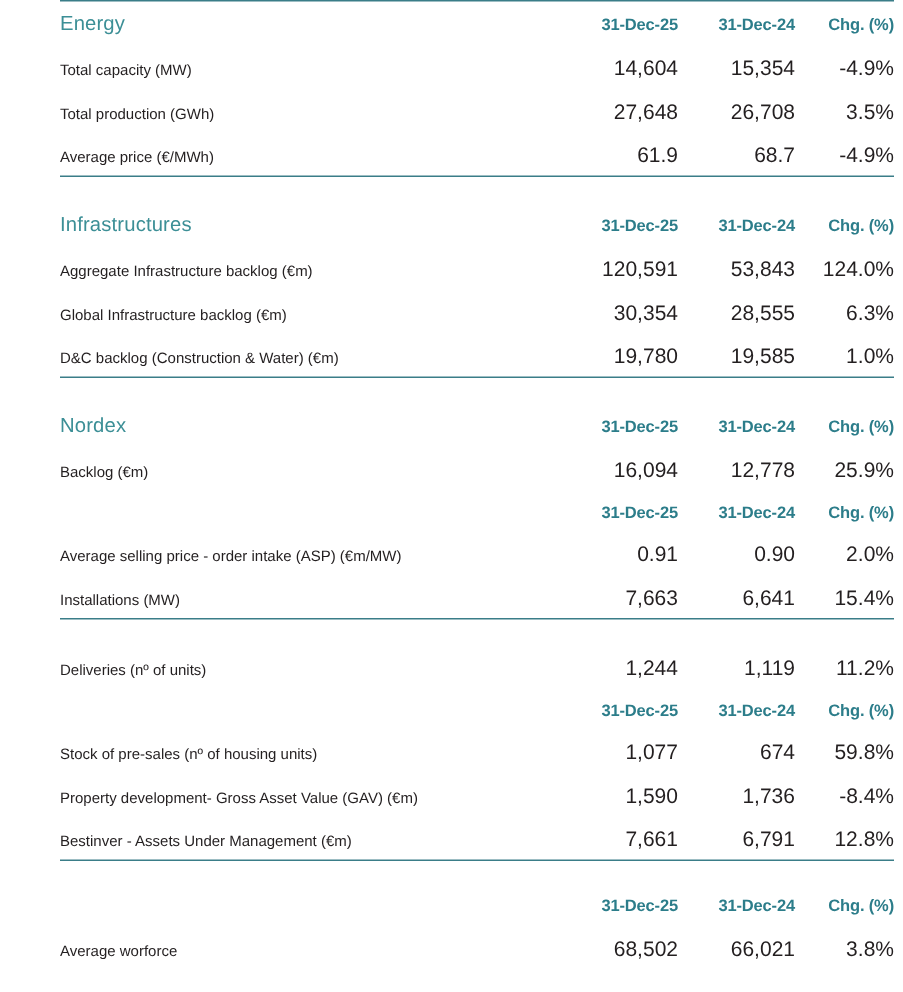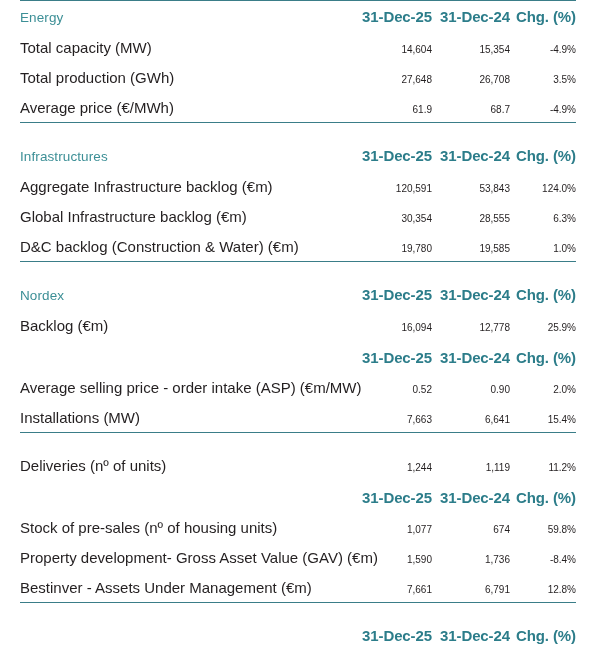--- a/index.html
+++ b/index.html
@@ -12,21 +12,21 @@
     background: #ffffff;
     font-family: "Liberation Sans", sans-serif;
     color: #231f20;
     overflow: hidden;
   }
   .sheet {
     position: relative;
     width: 602px;
     height: 661px;
     box-sizing: border-box;
-    padding: 0 20px;
+    padding: 0 40px;
   }
   table.kpi {
     width: 556px;
     border-collapse: collapse;
     table-layout: fixed;
   }
   col.c-label { width: 330px; }
   col.c-v1    { width: 82px; }
   col.c-v2    { width: 78px; }
   col.c-v3    { width: 66px; }
@@ -54,47 +54,47 @@
   }
   .section-title {
     color: #3c8f96;
     font-size: 13.5px;
     font-weight: 400;
     letter-spacing: 0.1px;
     white-space: nowrap;
   }
   .colhead {
     color: #2c7d8a;
-    font-size: 15px;
+    font-size: 11px;
     font-weight: bold;
     text-align: right;
     white-space: nowrap;
     letter-spacing: -0.1px;
   }
 
   
   tr.sub-head td {
     padding: 9px 0 6px 0;
     vertical-align: bottom;
   }
 
   
   tr.data-row td {
     padding: 6.5px 0 6.5px 0;
     vertical-align: baseline;
   }
   .rowlabel {
-    font-size: 15px;
+    font-size: 10px;
     color: #231f20;
     text-align: left;
     white-space: nowrap;
     padding-left: 2px;
   }
   .num {
-    font-size: 10px;
+    font-size: 14px;
     color: #231f20;
     text-align: right;
     white-space: nowrap;
   }
 
   
   tr.gap td {
     padding: 0;
     height: 17px;
     line-height: 17px;
@@ -190,21 +190,21 @@
           <td class="num">25.9%</td>
         </tr>
         <tr class="sub-head">
           <td class="section-title"></td>
           <td class="colhead">31-Dec-25</td>
           <td class="colhead">31-Dec-24</td>
           <td class="colhead">Chg. (%)</td>
         </tr>
         <tr class="data-row">
           <td class="rowlabel">Average selling price - order intake (ASP) (€m/MW)</td>
-          <td class="num">0.52</td>
+          <td class="num">0.91</td>
           <td class="num">0.90</td>
           <td class="num">2.0%</td>
         </tr>
         <tr class="data-row">
           <td class="rowlabel">Installations (MW)</td>
           <td class="num">7,663</td>
           <td class="num">6,641</td>
           <td class="num">15.4%</td>
         </tr>
         <tr class="rule-bottom">

